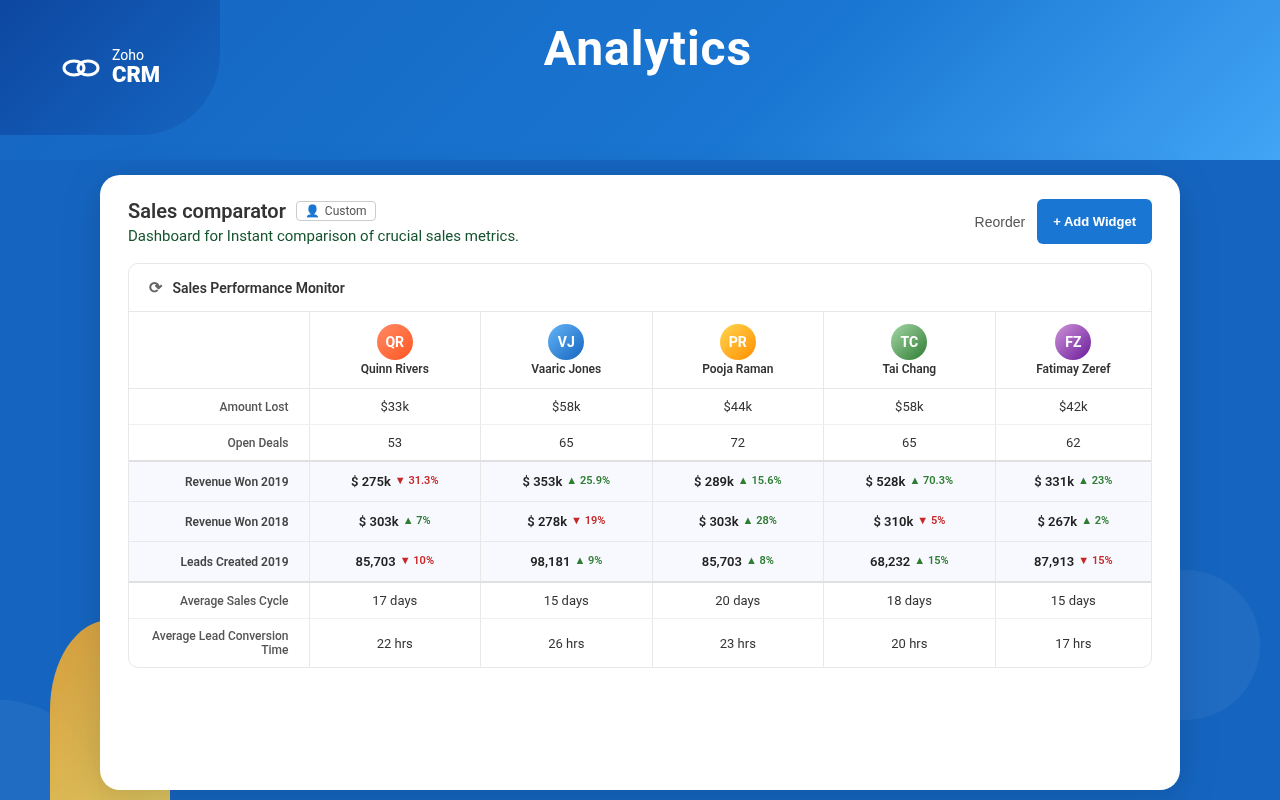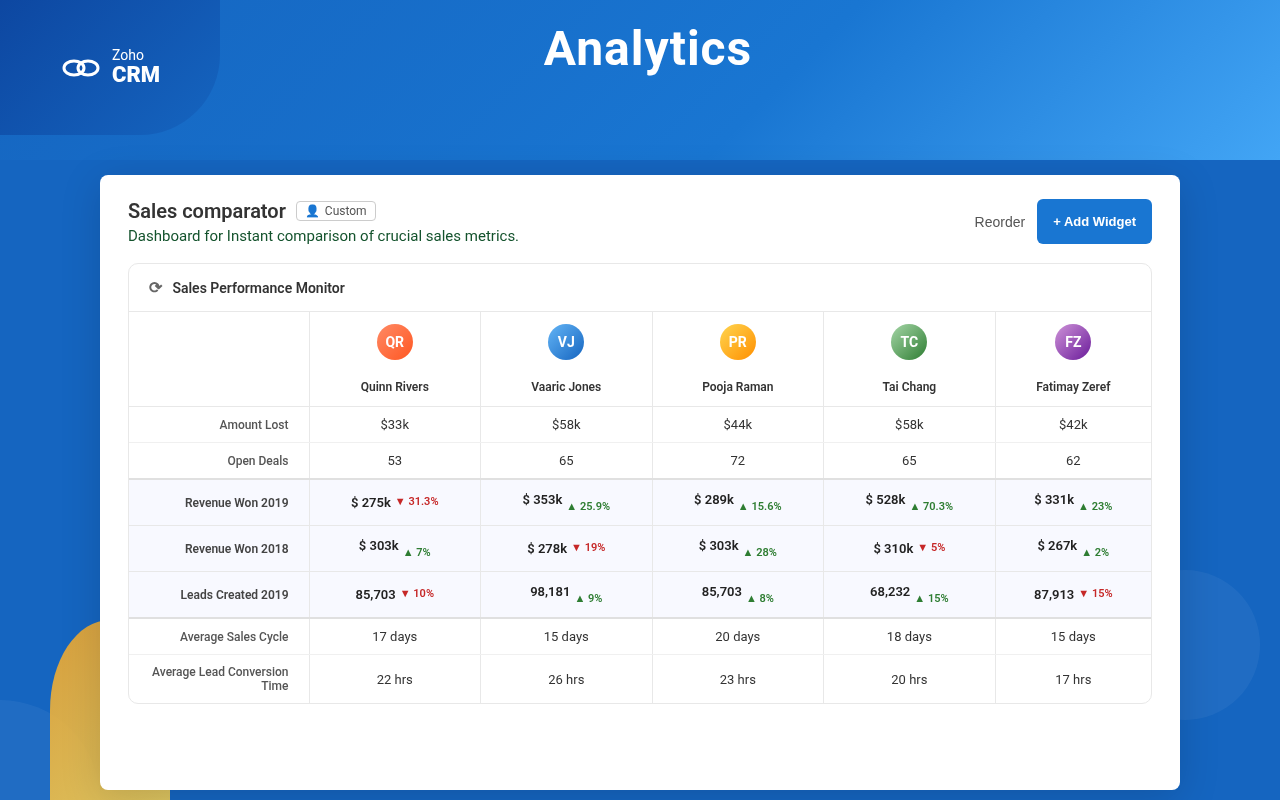--- a/index.html
+++ b/index.html
@@ -99,21 +99,21 @@
     }
 
     
     .main-card {
       position: absolute;
       top: 175px;
       left: 100px;
       right: 100px;
       bottom: 10px;
       background: white;
-      border-radius: 8px;
+      border-radius: 20px;
       box-shadow: 0 8px 40px rgba(0,0,0,0.15);
       z-index: 3;
       padding: 24px 28px;
       overflow: hidden;
     }
 
     
     .card-header {
       display: flex;
       align-items: flex-start;
@@ -219,21 +219,21 @@
 
     
     .avatar-row th {
       padding: 12px 8px;
       border-bottom: 1px solid #e8e8e8;
     }
     .avatar-cell {
       display: flex;
       flex-direction: column;
       align-items: center;
-      gap: 20px;
+      gap: 2px;
     }
     .avatar {
       width: 36px;
       height: 36px;
       border-radius: 50%;
       background: #ddd;
       overflow: hidden;
       display: flex;
       align-items: center;
       justify-content: center;
@@ -288,21 +288,20 @@
     }
     .metric-value {
       font-size: 13px;
       font-weight: 600;
       color: #222;
     }
     .trend-up {
       color: #2E7D32;
       font-size: 11px;
       font-weight: 600;
-      margin-top: 8px;
     }
     .trend-down {
       color: #C62828;
       font-size: 11px;
       font-weight: 600;
     }
     .arrow-up::before { content: '▲ '; }
     .arrow-down::before { content: '▼ '; }
 
     

